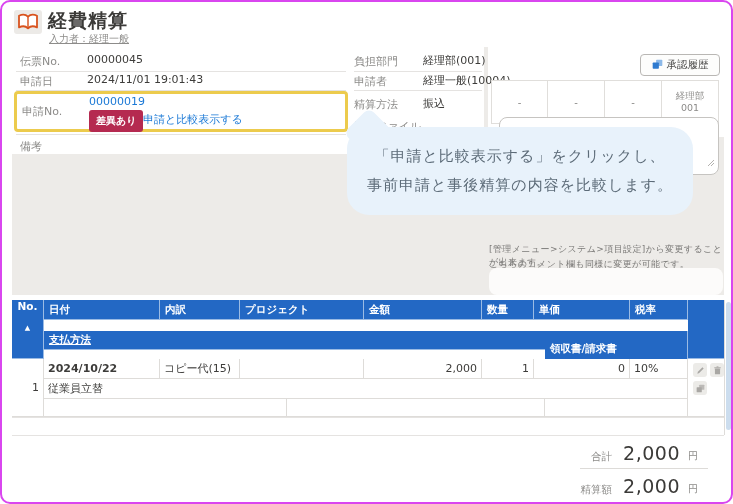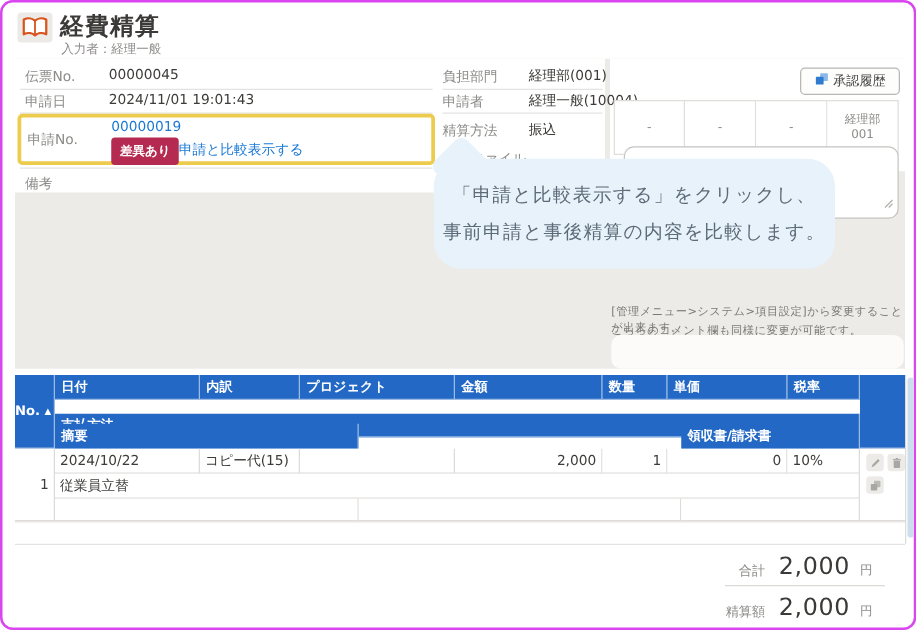--- a/index.html
+++ b/index.html
@@ -6,21 +6,21 @@
   html,body { background:#fff; }
   body { font-family:"DejaVu Sans","Liberation Sans",sans-serif; }
   .page { position:relative; width:733px; height:504px; background:#fff;
           border:2px solid #d946ef; border-radius:10px; overflow:hidden; }
   .abs { position:absolute; }
 
   
   .icon-box { left:12px; top:8px; width:28px; height:24px; background:#eceae7; border-radius:3px;
               display:flex; align-items:center; justify-content:center; }
   .title { left:46px; top:6px; font-size:19px; font-weight:bold; color:#3b3a38; letter-spacing:1px; }
-  .subtitle { left:47px; top:30px; font-size:10px; color:#8d8c8a; }
+  .subtitle { left:47px; top:30px; font-size:10px; color:#8d8c8a;text-decoration:underline; }
 
   
   .gray-band { left:10px; top:45px; width:712px; height:248px; background:#edebe8; }
   .card-left { left:10px; top:45px; width:472px; height:107px; background:#fff; }
   .card-right { left:486px; top:45px; width:236px; height:90px; background:#fff; }
 
   .flabel { font-size:11px; color:#8c8b89; }
   .fvalue { font-size:11px; color:#3d3c3a; }
   .divider { height:1px; background:#e5e3e1; }
 
@@ -40,31 +40,31 @@
   .appr-cell:first-child { border-left:1px solid #e0dedb; }
 
   .comment-box { left:497px; top:115px; width:220px; height:58px; background:#fff;
                  border:1px solid #c6c4c1; border-radius:8px; z-index:2; }
   .resize-glyph { right:3px; bottom:3px; }
 
   .note { font-size:9px; color:#7b7a78; letter-spacing:0.4px; z-index:1; }
   .white-strip { left:487px; top:266px; width:234px; height:27px; background:#fcfbfa; border-radius:8px; z-index:1; }
 
   
-  .tooltip { left:345px; top:125px; width:321px; height:88px; background:#e8f2fb; border-radius:22px;
+  .tooltip { left:345px; top:125px; width:346px; height:88px; background:#e8f2fb; border-radius:22px;
              z-index:5; display:flex; flex-direction:column; align-items:center; justify-content:center; }
   .tooltip:before { content:""; position:absolute; left:4px; top:-12px; width:36px; height:36px;
                     background:#e8f2fb; transform:rotate(45deg); border-radius:7px; }
   .tip-line { font-size:15px; color:#5c6b78; letter-spacing:1px; line-height:1.95; position:relative; }
 
   
   .th { position:absolute; background:#2368c4; color:#fff; font-size:10.5px; font-weight:600;
         display:flex; align-items:center; padding-left:5px;
         border-right:1px solid rgba(255,255,255,.55); border-bottom:1px solid rgba(255,255,255,.55); }
-  .th-center { justify-content:flex-start; padding-left:0; }
+  .th-center { justify-content:flex-start; padding-left:0;flex-direction:column; }
   .td { position:absolute; background:#fff; font-size:11px; color:#3d3c3a;
         display:flex; align-items:center; padding:0 4px;
         border-right:1px solid #dedcd9; border-bottom:1px solid #dedcd9; }
   .td-r { justify-content:flex-end; }
   .underline { text-decoration:underline; }
 
   .act-btn { position:absolute; width:14px; height:14px; background:#ecebe8; border-radius:3px;
              display:flex; align-items:center; justify-content:center; cursor:pointer; }
 
   
@@ -169,25 +169,24 @@
   <div class="th" style="left:158px;top:298px;width:80px;height:20px;">内訳</div>
   <div class="th" style="left:238px;top:298px;width:124px;height:20px;">プロジェクト</div>
   <div class="th" style="left:362px;top:298px;width:118px;height:20px;">金額</div>
   <div class="th" style="left:480px;top:298px;width:52px;height:20px;">数量</div>
   <div class="th" style="left:532px;top:298px;width:96px;height:20px;">単価</div>
   <div class="th" style="left:628px;top:298px;width:58px;height:20px;">税率</div>
   <div class="th" style="left:686px;top:298px;width:36px;height:59px;border-right:none;"></div>
   <div class="th" style="left:42px;top:329px;width:644px;height:19px;">
       <span class="underline">支払方法</span>
     </div>
-  <div class="th" style="left:42px;top:337px;width:243px;height:20px;border-bottom:none;">摘要</div>
   <div class="th" style="left:543px;top:337px;width:143px;height:20px;border-bottom:none;">領収書/請求書</div>
 
   <div class="td td-r" style="left:10px;top:357px;width:32px;height:58px;align-items:center;">1</div>
-  <div class="td" style="left:42px;top:357px;width:116px;height:20px;">2024/10/22</div>
+  <div class="td" style="left:42px;top:357px;width:116px;height:20px;font-weight:bold;">2024/10/22</div>
   <div class="td" style="left:158px;top:357px;width:80px;height:20px;">コピー代(15)</div>
   <div class="td" style="left:238px;top:357px;width:124px;height:20px;"></div>
   <div class="td td-r" style="left:362px;top:357px;width:118px;height:20px;">2,000</div>
   <div class="td td-r" style="left:480px;top:357px;width:52px;height:20px;">1</div>
   <div class="td td-r" style="left:532px;top:357px;width:96px;height:20px;">0</div>
   <div class="td" style="left:628px;top:357px;width:58px;height:20px;">10%</div>
   <div class="td" style="left:42px;top:377px;width:644px;height:20px;">従業員立替</div>
   <div class="td" style="left:42px;top:397px;width:243px;height:18px;"></div>
   <div class="td" style="left:285px;top:397px;width:258px;height:18px;"></div>
   <div class="td" style="left:543px;top:397px;width:143px;height:18px;"></div>

